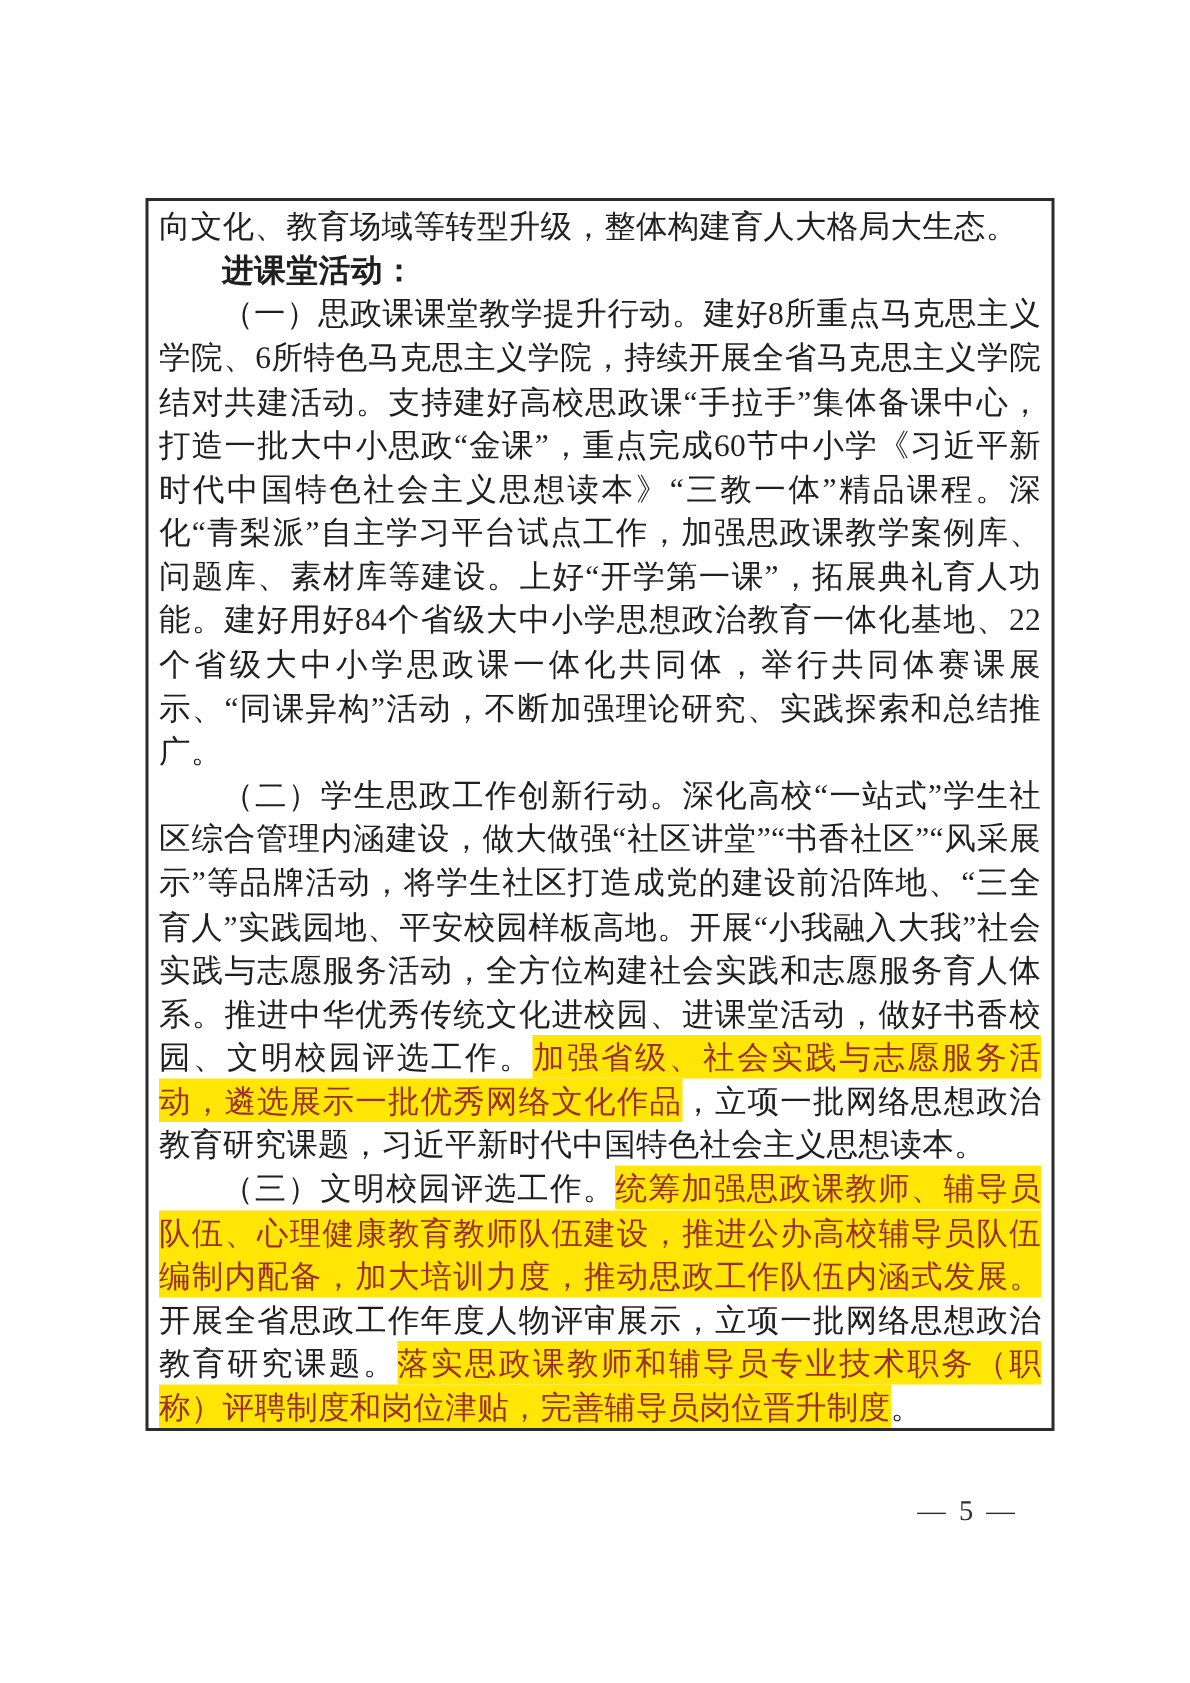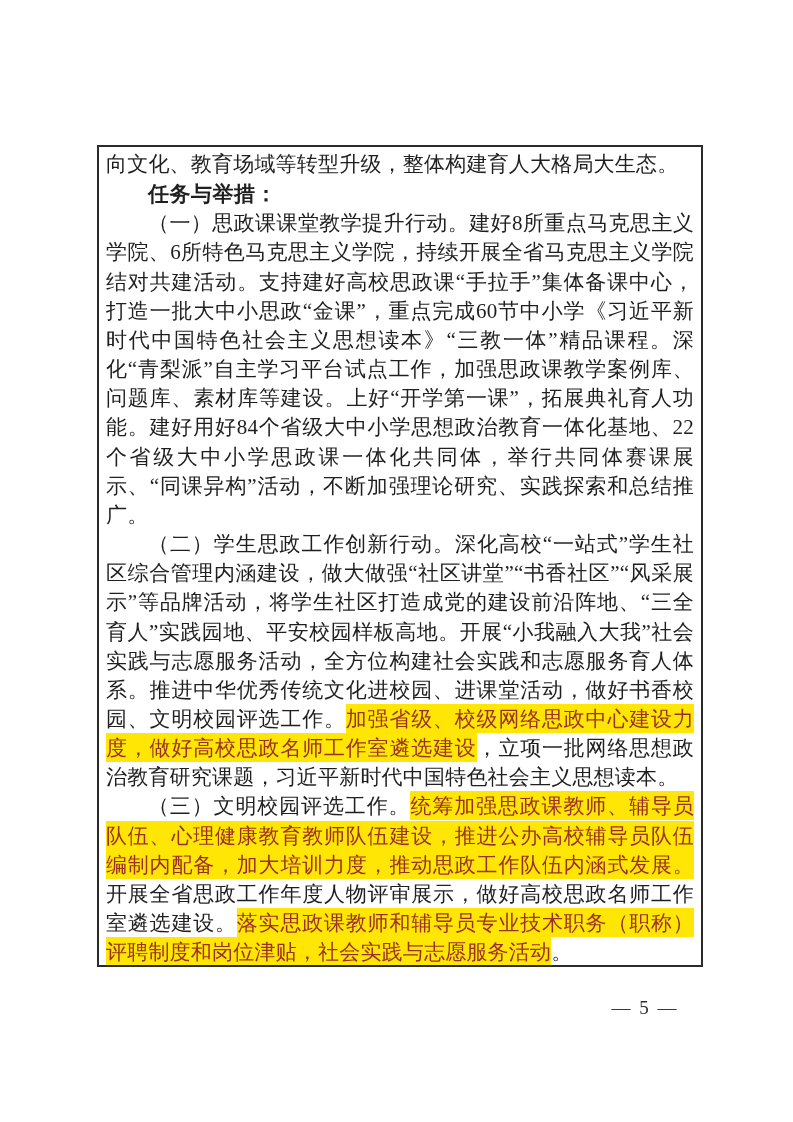--- a/index.html
+++ b/index.html
@@ -18,21 +18,21 @@
     overflow: hidden;
   }
   .page {
     position: absolute;
     left: 0; top: 0;
     width: 793px; height: 1122px;
     background: #ffffff;
   }
   .content-box {
     position: absolute;
-    left: 97px; top: 145px;
+    left: 97px; top: 132px;
     width: 606px; height: 822px;
     border: 2px solid var(--border-color);
     padding: 3px 7px 0 7px;
     overflow: hidden;
   }
   .para {
     margin: 0;
     font-size: 21px;
     line-height: 29.15px;
     color: var(--text-color);
@@ -61,20 +61,20 @@
     letter-spacing: 2px;
   }
 </style>
 </head>
 <body>
 
 <div class="page">
   <div class="content-box">
     <div>
         <p class="para"><span class="">向文化、教育场域等转型升级，整体构建育人大格局大生态。</span></p>
-        <p class="para indent"><span class="bold">任务与举措：</span></p>
+        <p class="para indent"><span class="bold">进课堂活动：</span></p>
         <p class="para indent"><span class="">（一）思政课课堂教学提升行动。建好8所重点马克思主义学院、6所特色马克思主义学院，持续开展全省马克思主义学院结对共建活动。支持建好高校思政课“手拉手”集体备课中心，打造一批大中小思政“金课”，重点完成60节中小学《习近平新时代中国特色社会主义思想读本》“三教一体”精品课程。深化“青梨派”自主学习平台试点工作，加强思政课教学案例库、问题库、素材库等建设。上好“开学第一课”，拓展典礼育人功能。建好用好84个省级大中小学思想政治教育一体化基地、22个省级大中小学思政课一体化共同体，举行共同体赛课展示、“同课异构”活动，不断加强理论研究、实践探索和总结推广。</span></p>
-        <p class="para indent"><span class="">（二）学生思政工作创新行动。深化高校“一站式”学生社区综合管理内涵建设，做大做强“社区讲堂”“书香社区”“风采展示”等品牌活动，将学生社区打造成党的建设前沿阵地、“三全育人”实践园地、平安校园样板高地。开展“小我融入大我”社会实践与志愿服务活动，全方位构建社会实践和志愿服务育人体系。推进中华优秀传统文化进校园、进课堂活动，做好书香校园、文明校园评选工作。</span><span class=" hl">加强省级、校级网络思政中心建设力度，做好高校思政名师工作室遴选建设</span><span class="">，立项一批网络思想政治教育研究课题，习近平新时代中国特色社会主义思想读本。</span></p>
-        <p class="para indent"><span class="">（三）文明校园评选工作。</span><span class=" hl">统筹加强思政课教师、辅导员队伍、心理健康教育教师队伍建设，推进公办高校辅导员队伍编制内配备，加大培训力度，推动思政工作队伍内涵式发展。</span><span class="">开展全省思政工作年度人物评审展示，做好高校思政名师工作室遴选建设。</span><span class=" hl">落实思政课教师和辅导员专业技术职务（职称）评聘制度和岗位津贴，社会实践与志愿服务活动</span><span class="">。</span></p>
+        <p class="para indent"><span class="">（二）学生思政工作创新行动。深化高校“一站式”学生社区综合管理内涵建设，做大做强“社区讲堂”“书香社区”“风采展示”等品牌活动，将学生社区打造成党的建设前沿阵地、“三全育人”实践园地、平安校园样板高地。开展“小我融入大我”社会实践与志愿服务活动，全方位构建社会实践和志愿服务育人体系。推进中华优秀传统文化进校园、进课堂活动，做好书香校园、文明校园评选工作。</span><span class=" hl">加强省级、社会实践与志愿服务活动，遴选展示一批优秀网络文化作品</span><span class="">，立项一批网络思想政治教育研究课题，习近平新时代中国特色社会主义思想读本。</span></p>
+        <p class="para indent"><span class="">（三）文明校园评选工作。</span><span class=" hl">统筹加强思政课教师、辅导员队伍、心理健康教育教师队伍建设，推进公办高校辅导员队伍编制内配备，加大培训力度，推动思政工作队伍内涵式发展。</span><span class="">开展全省思政工作年度人物评审展示，立项一批网络思想政治教育研究课题。</span><span class=" hl">落实思政课教师和辅导员专业技术职务（职称）评聘制度和岗位津贴，完善辅导员岗位晋升制度</span><span class="">。</span></p>
       </div>
   </div>
   <div class="page-number">— 5 —</div>
 </div>
 
 </body></html>

